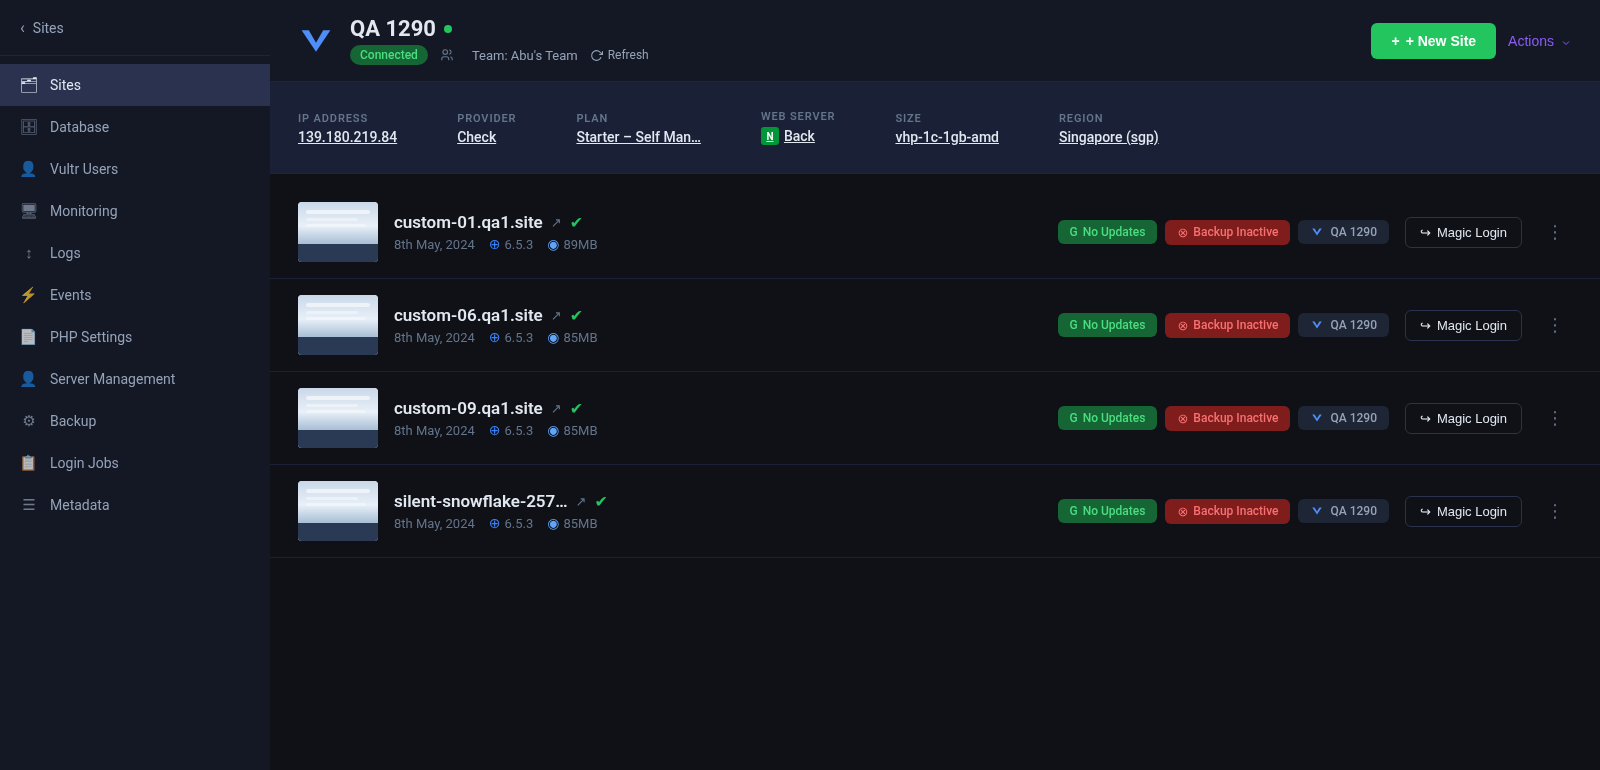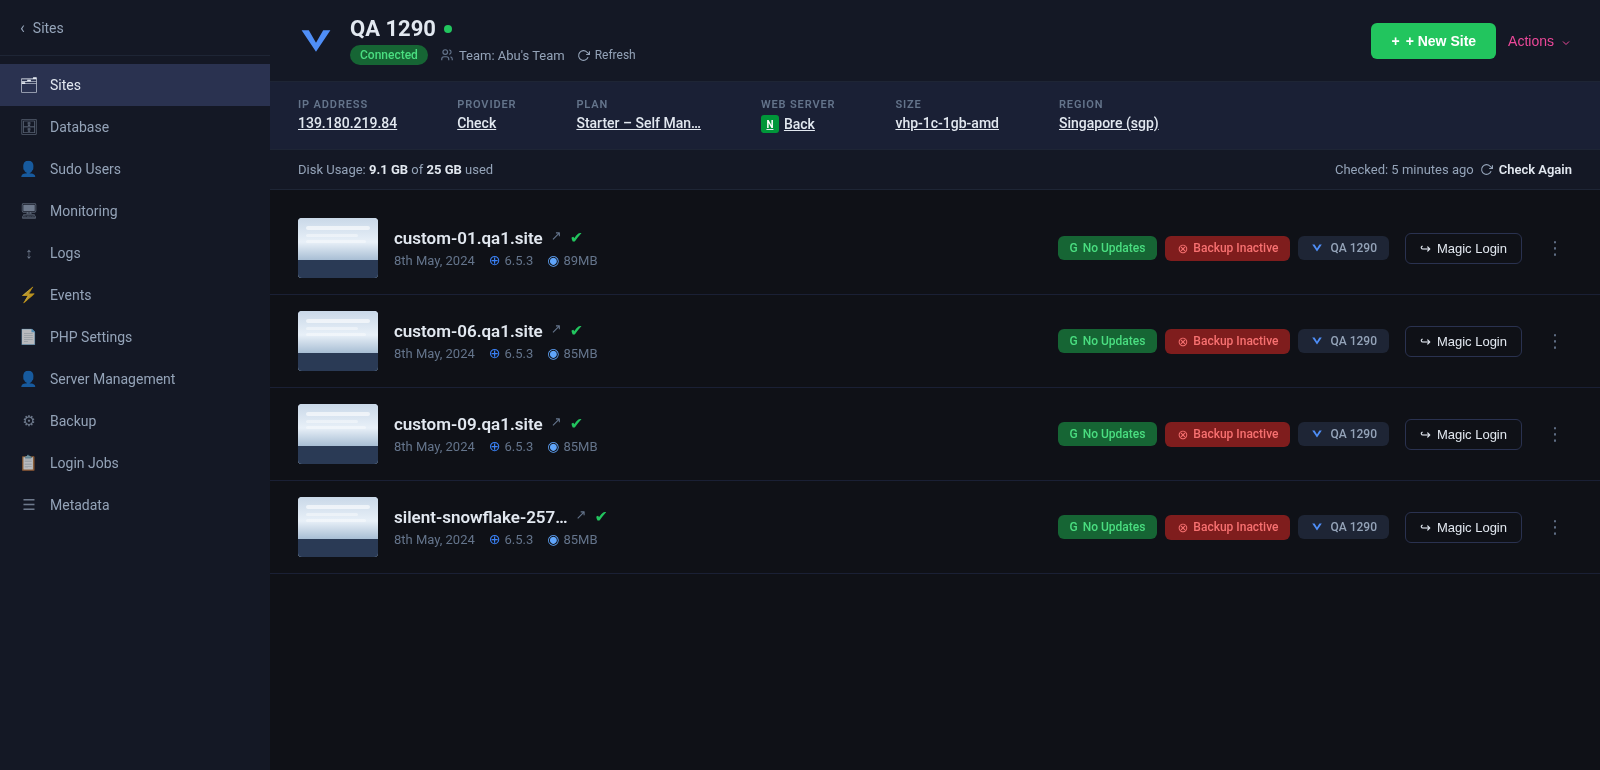--- a/index.html
+++ b/index.html
@@ -120,21 +120,21 @@
       background: #166534;
       color: #4ade80;
       font-size: 12px;
       padding: 3px 10px;
       border-radius: 12px;
       font-weight: 500;
     }
     .header-team {
       display: flex;
       align-items: center;
-      gap: 5px;
+      gap: 18px;
       font-size: 13px;
       color: #94a3b8;
     }
     .header-refresh {
       display: flex;
       align-items: center;
       gap: 5px;
       font-size: 12px;
       color: #94a3b8;
       cursor: pointer;
@@ -155,34 +155,34 @@
       font-weight: 600;
       cursor: pointer;
       display: flex;
       align-items: center;
       gap: 6px;
     }
     .actions-btn {
       display: flex;
       align-items: flex-end;
       gap: 6px;
-      color: #ec4899;
+      color: #8b5cf6;
       font-size: 14px;
       font-weight: 500;
       cursor: pointer;
       background: transparent;
       border: none;
     }
 
     
     .server-info {
       background: #1a2035;
-      padding: 16px 28px;
-      display: flex;
-      align-items: flex-start;
+      padding: 28px 28px;
+      display: flex;
+      align-items: flex-end;
       gap: 60px;
       flex-shrink: 0;
       border-bottom: 1px solid #1e2535;
     }
     .info-group {
       display: flex;
       flex-direction: column;
       gap: 4px;
     }
     .info-label {
@@ -273,20 +273,21 @@
       height: 100%;
       background: linear-gradient(135deg, #c8d6e5 0%, #e8f0fe 50%, #b0c4d8 100%);
       position: relative;
     }
     .site-info {
       flex: 1;
       min-width: 0;
     }
     .site-name-row {
       display: flex;
+      align-items: center;
       gap: 8px;
       margin-bottom: 4px;
     }
     .site-name {
       font-size: 17px;
       font-weight: 600;
       color: #e2e8f0;
     }
     .site-external-icon {
       color: #64748b;
@@ -394,21 +395,21 @@
   <div class="sidebar-item active">
     <span class="sidebar-item-icon">🗂</span>
     <span>Sites</span>
   </div>
       <div class="sidebar-item">
     <span class="sidebar-item-icon">🗄</span>
     <span>Database</span>
   </div>
       <div class="sidebar-item">
     <span class="sidebar-item-icon">👤</span>
-    <span>Sudo Users</span>
+    <span>Vultr Users</span>
   </div>
       <div class="sidebar-item">
     <span class="sidebar-item-icon">🖥</span>
     <span>Monitoring</span>
   </div>
       <div class="sidebar-item">
     <span class="sidebar-item-icon">↕</span>
     <span>Logs</span>
   </div>
       <div class="sidebar-item">
@@ -507,37 +508,20 @@
     <div class="info-group">
       <span class="info-label">SIZE</span>
       <span class="info-value">vhp-1c-1gb-amd</span>
     </div>
     <div class="info-group">
       <span class="info-label">REGION</span>
       <span class="info-value">Singapore (sgp)</span>
     </div>
   </div>
 
-  <div class="disk-bar">
-    <div class="disk-text">
-      <span>Disk Usage:</span>
-      <strong>9.1 GB</strong>
-      <span> of </span>
-      <strong>25 GB</strong>
-      <span>used</span>
-    </div>
-    <div class="check-again">
-      <span>Checked: 5 minutes ago</span>
-      <svg width="13" height="13" viewBox="0 0 24 24" fill="none" stroke="#94a3b8" stroke-width="2">
-          <polyline points="23 4 23 10 17 10"></polyline>
-          <path d="M20.49 15a9 9 0 1 1-2.12-9.36L23 10"></path>
-        </svg>
-      <a href="#">Check Again</a>
-    </div>
-  </div>
 
   <div class="sites-list" id="sites-container">
   <div class="site-row">
     <div class="site-thumbnail">
       <div class="site-thumbnail-img">
         <div style="background: linear-gradient(180deg, #c9d8e8 0%, #e8f0f8 40%, #a8bed4 70%, #7090b0 100%); width:100%; height:100%; position:relative;">
           <div style="position:absolute; top:8px; left:8px; right:8px; height:4px; background: rgba(255,255,255,0.6); border-radius:2px;"></div>
           <div style="position:absolute; top:16px; left:8px; right:20px; height:3px; background: rgba(255,255,255,0.4); border-radius:2px;"></div>
           <div style="position:absolute; top:22px; left:8px; right:12px; height:3px; background: rgba(255,255,255,0.4); border-radius:2px;"></div>
           <div style="position:absolute; bottom:0; left:0; right:0; height:18px; background: #2a3a55;"></div>

